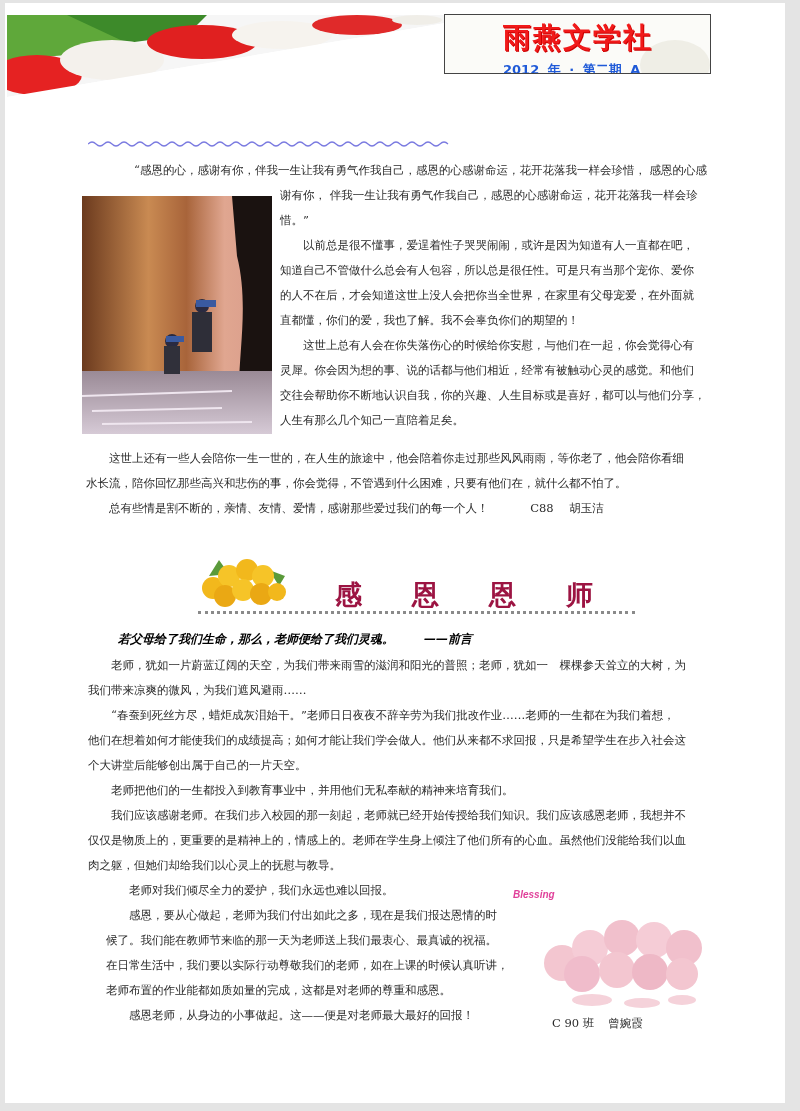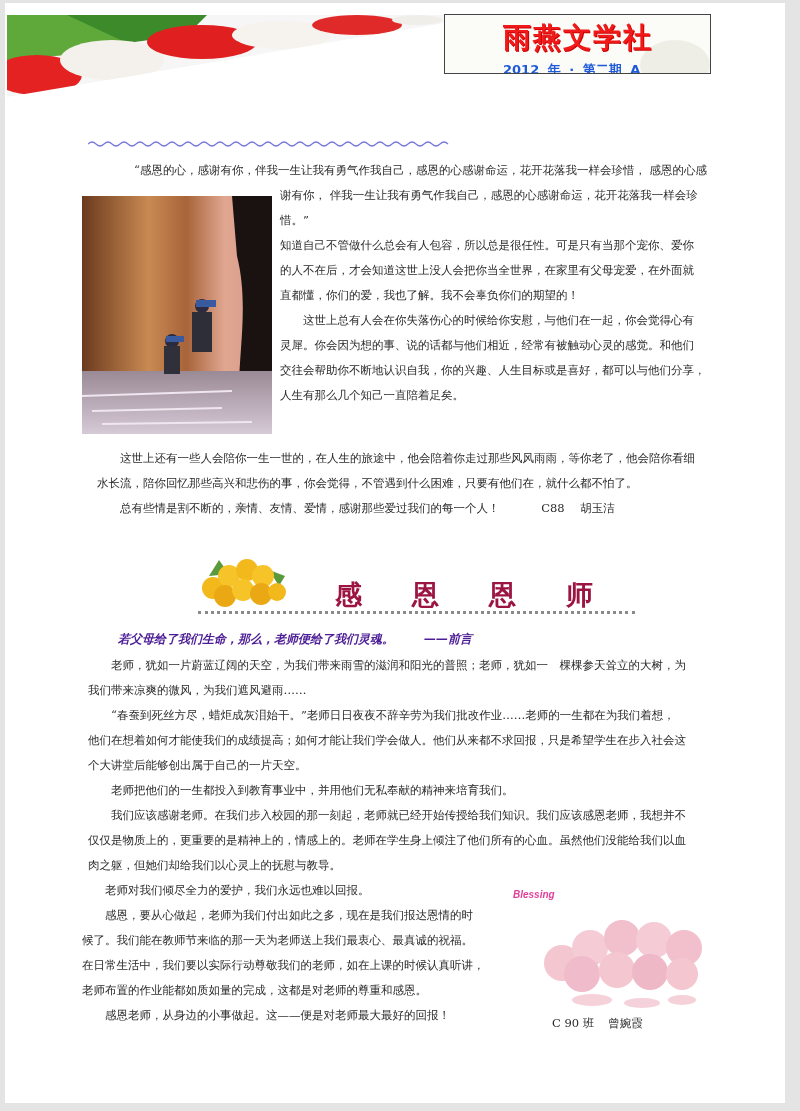--- a/index.html
+++ b/index.html
@@ -25,21 +25,21 @@
   .text p { white-space: nowrap; }
   .indent { padding-left: 23px; }
 
   .canyon { position: absolute; left: 77px; top: 193px; width: 190px; height: 238px; overflow: hidden; }
 
   
   .roses-yellow { position: absolute; left: 194px; top: 553px; width: 92px; height: 52px; }
   .a2-title { position: absolute; left: 330px; top: 574px; font-family: "DejaVu Sans", "Liberation Sans", sans-serif; font-weight: bold; font-size: 27px; color: #9c1442; }
   .a2-title span { display: inline-block; margin-right: 50px; }
   .dotted-rule { position: absolute; left: 193px; top: 608px; width: 437px; border-top: 3px dotted #8a8a8a; }
-  .quote { position: absolute; left: 113px; top: 628px; font-family: "DejaVu Sans", "Liberation Sans", sans-serif; font-style: italic; font-weight: bold; font-size: 12px; color: #4c1d95; white-space: nowrap; }
+  .quote { position: absolute; left: 113px; top: 628px; font-family: "DejaVu Sans", "Liberation Sans", sans-serif; font-style: italic; font-weight: bold; font-size: 12px; color: #000000; white-space: nowrap; }
   .quote-src { margin-left: 30px; }
 
   .badge { position: absolute; left: 508px; top: 886px; font-family: Liberation Sans, sans-serif; font-style: italic; font-weight: bold; font-size: 10px; color: #e0409a; }
   .roses-pink { position: absolute; left: 527px; top: 905px; width: 175px; height: 105px; }
   .sig2 { position: absolute; left: 547px; top: 1013px; font-size: 11.5px; color: #2a2a2a; white-space: nowrap; }
   .sig2 span + span { margin-left: 14px; }
 </style>
 </head>
 <body>
 
@@ -113,30 +113,31 @@
       <rect x="84" y="140" width="18" height="6" fill="#3a5aa0"></rect>
       <circle cx="120" cy="110" r="7" fill="#2a2a40"></circle>
       <rect x="110" y="116" width="20" height="40" fill="#2e2e38"></rect>
       <rect x="114" y="104" width="20" height="7" fill="#3a5aa0"></rect>
     </svg>
   </div>
 
   <div class="text" style="left:275px; top:180px;">
     <p>谢有你， 伴我一生让我有勇气作我自己，感恩的心感谢命运，花开花落我一样会珍</p>
     <p>惜。”</p>
+    <p class="indent">以前总是很不懂事，爱逞着性子哭哭闹闹，或许是因为知道有人一直都在吧，</p>
     <p>知道自己不管做什么总会有人包容，所以总是很任性。可是只有当那个宠你、爱你</p>
     <p>的人不在后，才会知道这世上没人会把你当全世界，在家里有父母宠爱，在外面就</p>
     <p>直都懂，你们的爱，我也了解。我不会辜负你们的期望的！</p>
     <p class="indent">这世上总有人会在你失落伤心的时候给你安慰，与他们在一起，你会觉得心有</p>
     <p>灵犀。你会因为想的事、说的话都与他们相近，经常有被触动心灵的感觉。和他们</p>
     <p>交往会帮助你不断地认识自我，你的兴趣、人生目标或是喜好，都可以与他们分享，</p>
     <p>人生有那么几个知己一直陪着足矣。</p>
   </div>
 
-  <div class="text" style="left:92px; top:443px;">
+  <div class="text" style="left:81px; top:443px;">
     <p class="indent">这世上还有一些人会陪你一生一世的，在人生的旅途中，他会陪着你走过那些风风雨雨，等你老了，他会陪你看细</p>
     <p>水长流，陪你回忆那些高兴和悲伤的事，你会觉得，不管遇到什么困难，只要有他们在，就什么都不怕了。</p>
     <p class="indent">
       <span>总有些情是割不断的，亲情、友情、爱情，感谢那些爱过我们的每一个人！</span>
       <span style="margin-left:38px">C88</span>
       <span style="margin-left:12px">胡玉洁</span>
     </p>
   </div>
 
   <div class="roses-yellow">
@@ -167,21 +168,21 @@
     <p>我们带来凉爽的微风，为我们遮风避雨……</p>
     <p class="indent">“春蚕到死丝方尽，蜡炬成灰泪始干。”老师日日夜夜不辞辛劳为我们批改作业……老师的一生都在为我们着想，</p>
     <p>他们在想着如何才能使我们的成绩提高；如何才能让我们学会做人。他们从来都不求回报，只是希望学生在步入社会这</p>
     <p>个大讲堂后能够创出属于自己的一片天空。</p>
     <p class="indent">老师把他们的一生都投入到教育事业中，并用他们无私奉献的精神来培育我们。</p>
     <p class="indent">我们应该感谢老师。在我们步入校园的那一刻起，老师就已经开始传授给我们知识。我们应该感恩老师，我想并不</p>
     <p>仅仅是物质上的，更重要的是精神上的，情感上的。老师在学生身上倾注了他们所有的心血。虽然他们没能给我们以血</p>
     <p>肉之躯，但她们却给我们以心灵上的抚慰与教导。</p>
   </div>
 
-  <div class="text" style="left:77px; top:875px;">
+  <div class="text" style="left:101px; top:875px;">
     <p class="indent">老师对我们倾尽全力的爱护，我们永远也难以回报。</p>
     <p class="indent">感恩，要从心做起，老师为我们付出如此之多，现在是我们报达恩情的时</p>
     <p>候了。我们能在教师节来临的那一天为老师送上我们最衷心、最真诚的祝福。</p>
     <p>在日常生活中，我们要以实际行动尊敬我们的老师，如在上课的时候认真听讲，</p>
     <p>老师布置的作业能都如质如量的完成，这都是对老师的尊重和感恩。</p>
     <p class="indent">感恩老师，从身边的小事做起。这——便是对老师最大最好的回报！</p>
   </div>
 
   <div class="badge">Blessing</div>
 

